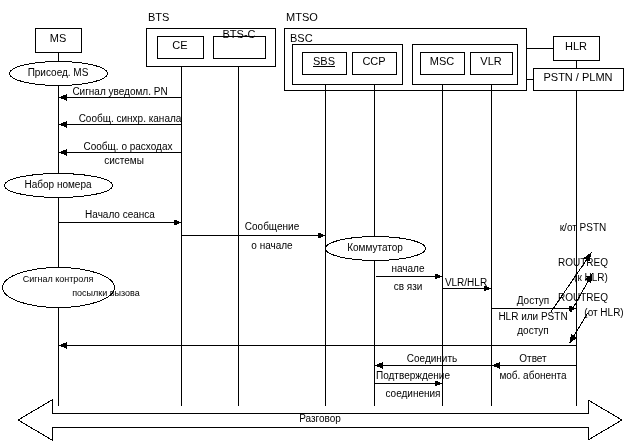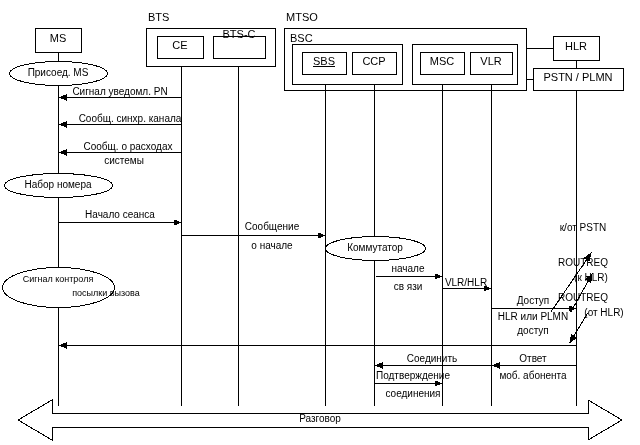--- a/index.html
+++ b/index.html
@@ -113,21 +113,21 @@
       <div class="lbl c msg" style="left: 120px; top: 113px; padding-left: 20px;">Сообщ. синхр. канала</div>
       <div class="lbl c msg" style="left: 124px; top: 141px; padding-left: 8px;">Сообщ. о расходах</div>
       <div class="lbl c msg" style="left: 124px; top: 155px;">системы</div>
       <div class="lbl c msg" style="left: 120px; top: 209px;">Начало сеанса</div>
       <div class="lbl c msg" style="left: 272px; top: 221px;">Сообщение</div>
       <div class="lbl c msg" style="left: 272px; top: 240px;">о начале</div>
       <div class="lbl c msg" style="left: 408px; top: 263px;">начале</div>
       <div class="lbl c msg" style="left: 408px; top: 281px;">св язи</div>
       <div class="lbl c msg" style="left: 466px; top: 277px;">VLR/HLR</div>
       <div class="lbl c msg" style="left: 533px; top: 295px;">Доступ</div>
-      <div class="lbl c msg" style="left: 533px; top: 311px;">HLR или PLMN</div>
+      <div class="lbl c msg" style="left: 533px; top: 311px;">HLR или PSTN</div>
       <div class="lbl c msg" style="left: 533px; top: 325px;">доступ</div>
       <div class="lbl c msg" style="left: 432px; top: 353px;">Соединить</div>
       <div class="lbl c msg" style="left: 533px; top: 353px;">Ответ</div>
       <div class="lbl c msg" style="left: 533px; top: 370px;">моб. абонента</div>
       <div class="lbl c msg" style="left: 413px; top: 370px;">Подтверждение</div>
       <div class="lbl c msg" style="left: 413px; top: 388px;">соединения</div>
       <div class="lbl c msg" style="left: 583px; top: 222px;">к/от PSTN</div>
       <div class="lbl c msg" style="left: 583px; top: 257px;">ROUTREQ</div>
       <div class="lbl c msg" style="left: 583px; top: 272px; margin-left: 8px;">(к HLR)</div>
       <div class="lbl c msg" style="left: 583px; top: 292px;">ROUTREQ</div>

